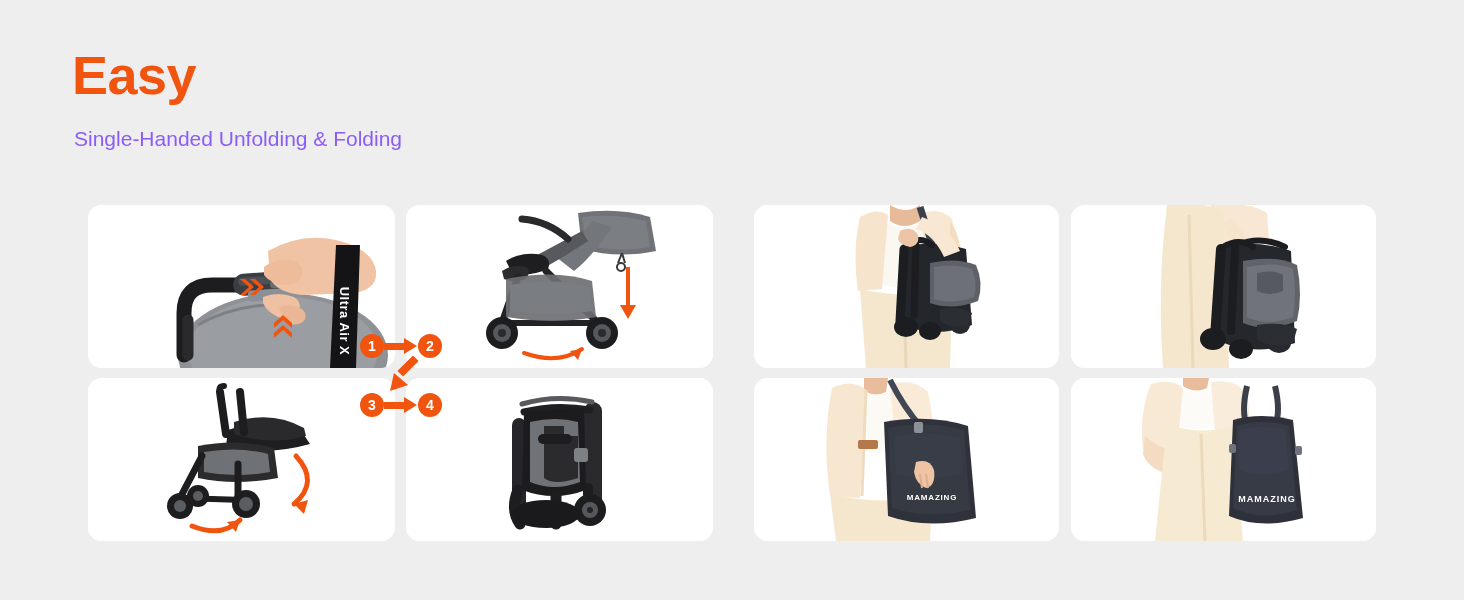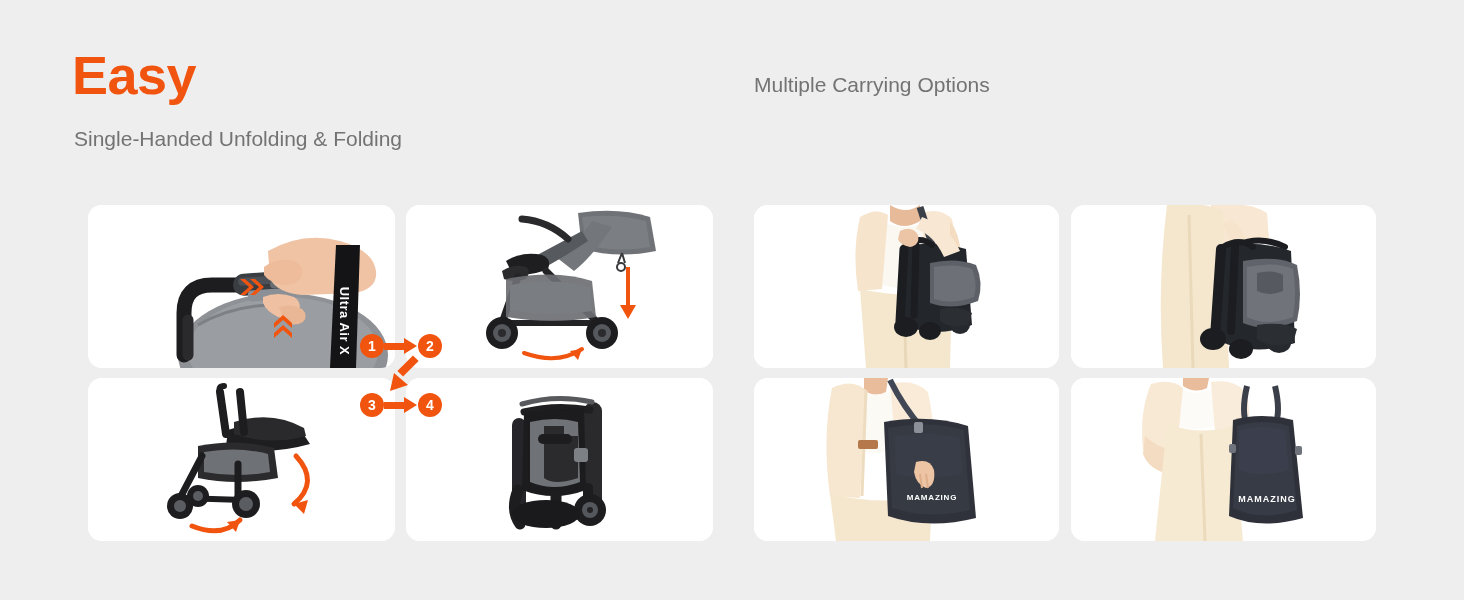--- a/index.html
+++ b/index.html
@@ -12,21 +12,21 @@
   .stage{position:relative;width:1464px;height:600px;}
 
   
   .col-head{position:absolute;}
   .col-head .title{
     font-size:54px;font-weight:700;line-height:1;
     color:#f1540f;letter-spacing:-0.5px;margin:0;
   }
   .col-head .sub{
     font-size:21px;font-weight:400;line-height:1;
-    color:#737373;margin:26px 0 0 2px;
+    color:#8b5cf6;margin:26px 0 0 2px;
   }
   #head-easy{left:72px;top:48px;}
   #head-portable{left:752px;top:48px;}
 
   
   .card{
     position:absolute;background:#ffffff;border-radius:14px;overflow:hidden;
   }
   .photo{position:absolute;inset:0;}
   .photo svg{width:100%;height:100%;display:block;}
@@ -65,21 +65,20 @@
 <body>
 
 <div class="stage">
 
   <div class="col-head" id="head-easy">
     <p class="title">Easy</p>
     <p class="sub">Single-Handed Unfolding &amp; Folding</p>
   </div>
 
   <div class="col-head" id="head-portable">
-    <p class="sub">Multiple Carrying Options</p>
   </div>
 
   <div class="card" id="step-card-1">
     <div class="photo">
       <svg viewBox="0 0 307 163" preserveAspectRatio="xMidYMid slice">
         <rect width="307" height="163" fill="#ffffff"></rect>
 
         <ellipse cx="195" cy="150" rx="105" ry="62" fill="#8e9195"></ellipse>
         <ellipse cx="195" cy="146" rx="95" ry="54" fill="#9a9da1"></ellipse>
         <path d="M110 120 Q150 96 210 100" stroke="#7d8084" stroke-width="3" fill="none"></path>

